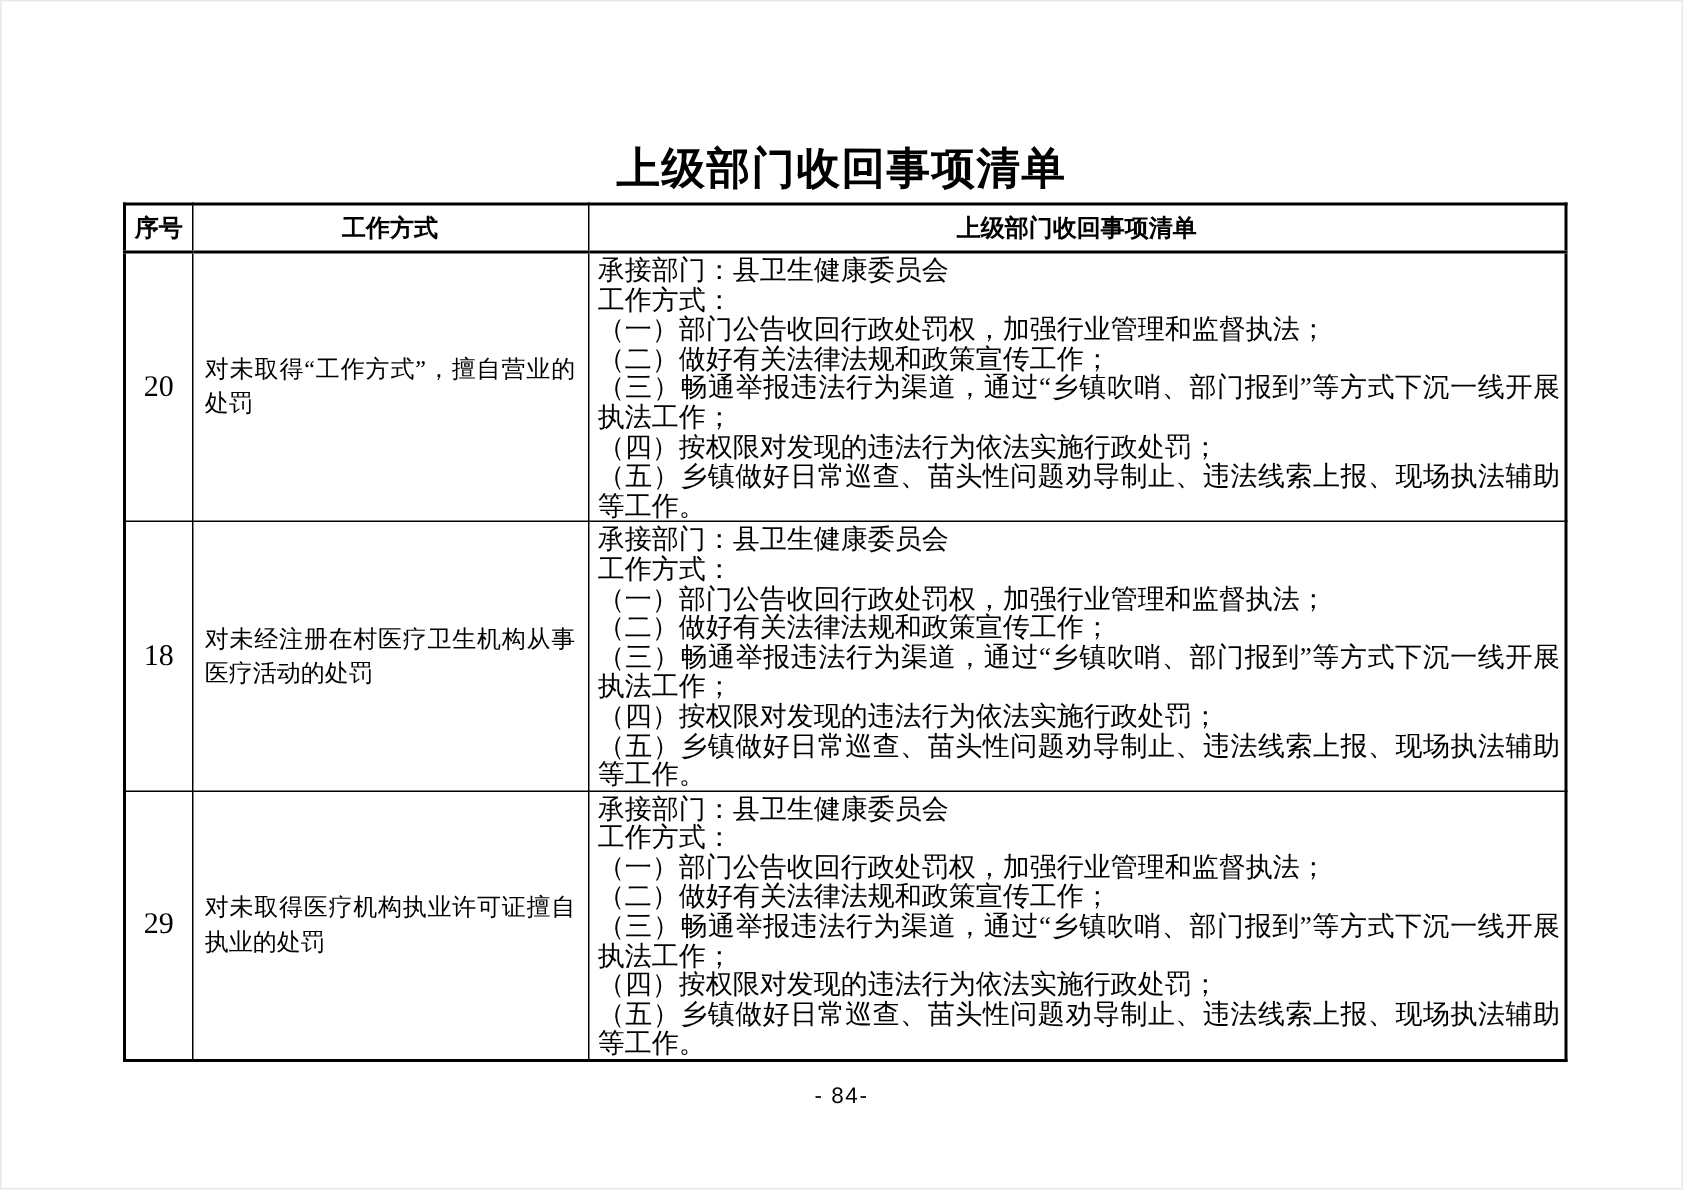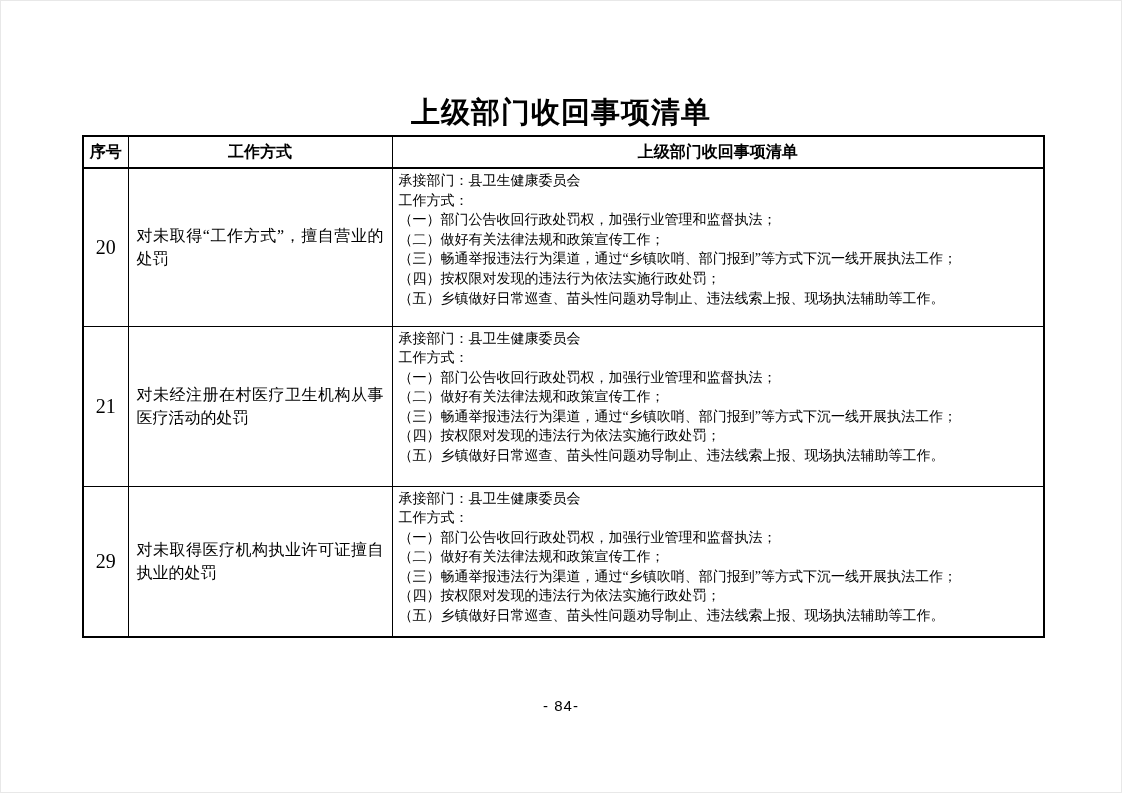--- a/index.html
+++ b/index.html
@@ -64,30 +64,30 @@
   td.name {
     padding: 0 8px;
     font-size: 16px;
     line-height: 23px;
     text-align: justify;
     font-family: "Liberation Serif", "DejaVu Serif", serif;
   }
   td.method {
     vertical-align: top;
     padding: 2px 3px 0 6px;
-    font-size: 14px;
+    font-size: 18px;
     line-height: 19.6px;
     font-family: "Liberation Serif", "DejaVu Serif", serif;
   }
   td.method div {
     text-align: justify;
   }
   .page-number {
     position: absolute;
-    top: 697px;
+    top: 722px;
     left: 0;
     width: 100%;
     text-align: center;
     font-family: "Liberation Sans", "DejaVu Sans", sans-serif;
     font-size: 15px;
     letter-spacing: 1px;
   }
 </style>
 </head>
 <body>
@@ -117,21 +117,21 @@
           <div>承接部门：县卫生健康委员会</div>
           <div>工作方式：</div>
           <div>（一）部门公告收回行政处罚权，加强行业管理和监督执法；</div>
           <div>（二）做好有关法律法规和政策宣传工作；</div>
           <div>（三）畅通举报违法行为渠道，通过“乡镇吹哨、部门报到”等方式下沉一线开展执法工作；</div>
           <div>（四）按权限对发现的违法行为依法实施行政处罚；</div>
           <div>（五）乡镇做好日常巡查、苗头性问题劝导制止、违法线索上报、现场执法辅助等工作。</div>
         </td>
       </tr>
       <tr class="r21">
-        <td class="num">21</td>
+        <td class="num">18</td>
         <td class="name">对未经注册在村医疗卫生机构从事医疗活动的处罚</td>
         <td class="method">
           <div>承接部门：县卫生健康委员会</div>
           <div>工作方式：</div>
           <div>（一）部门公告收回行政处罚权，加强行业管理和监督执法；</div>
           <div>（二）做好有关法律法规和政策宣传工作；</div>
           <div>（三）畅通举报违法行为渠道，通过“乡镇吹哨、部门报到”等方式下沉一线开展执法工作；</div>
           <div>（四）按权限对发现的违法行为依法实施行政处罚；</div>
           <div>（五）乡镇做好日常巡查、苗头性问题劝导制止、违法线索上报、现场执法辅助等工作。</div>
         </td>

